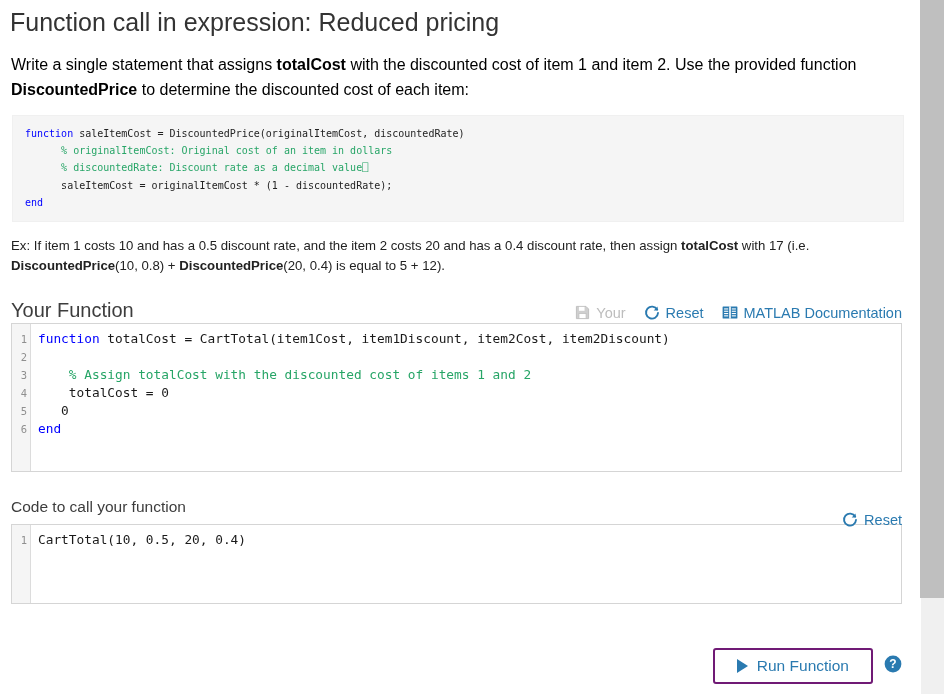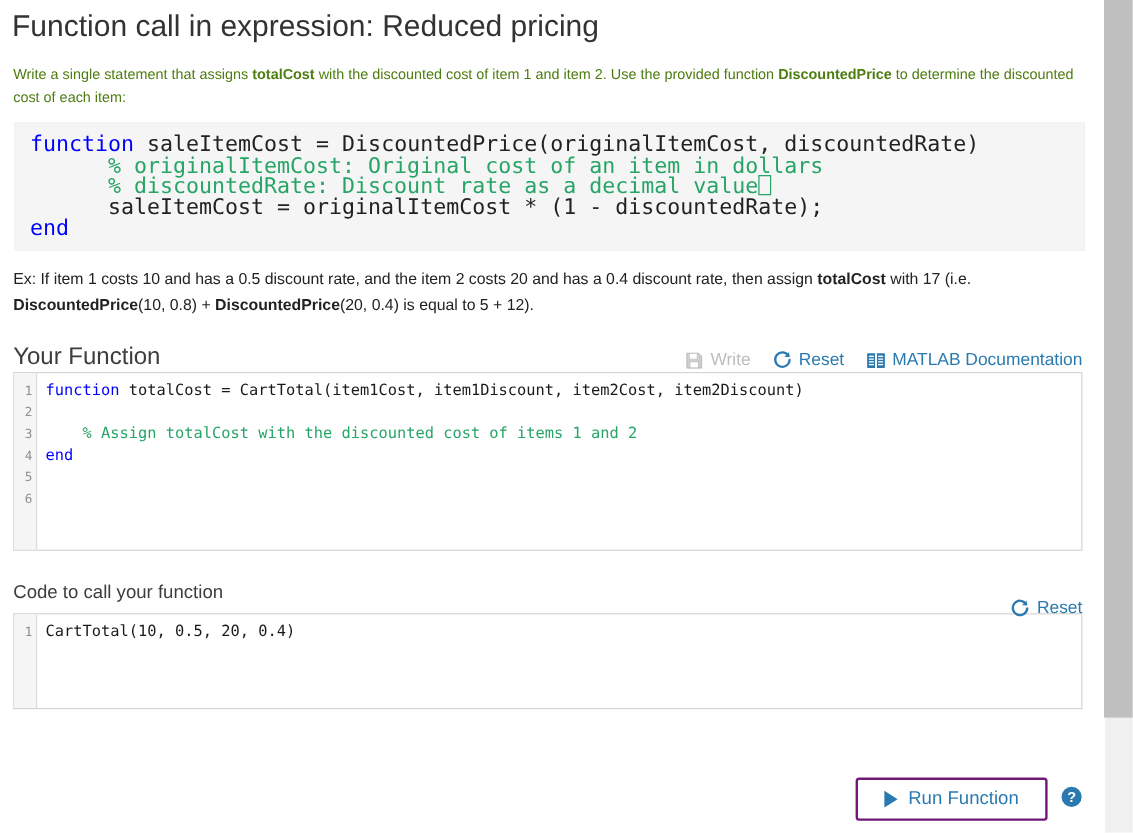--- a/index.html
+++ b/index.html
@@ -29,36 +29,36 @@
     font-size: 25px;
     font-weight: normal;
     color: #333333;
     margin: 0;
     padding: 8px 0 0 10px;
     letter-spacing: 0px;
   }
 
   
   .prompt {
-    font-size: 12px;
-    color: #4d7c0f;
+    font-size: 16px;
+    color: #000000;
     line-height: 1.55;
     margin: 0;
     padding: 16px 18px 0 11px;
   }
   .prompt b { font-weight: bold; }
 
   
   .given-code {
     margin: 12px 12px 0 12px;
     background: #f5f5f5;
     border: 1px solid #f0f0f0;
     padding: 9px 0 9px 12px;
     font-family: "DejaVu Sans Mono", monospace;
-    font-size: 18px;
+    font-size: 10px;
     line-height: 17.4px;
     color: #222222;
     white-space: pre;
     overflow: hidden;
   }
   .kw  { color: #0000ff; }
   .cmt { color: #27a567; }
 
   
   .example {
@@ -235,21 +235,21 @@
       <div class="toolbar">
 
         <span class="tool disabled">
           <span>
             <svg width="15" height="15" viewBox="0 0 16 16">
               <path d="M1.5 1.5h10.2L14.5 4.3V14.5H1.5z" fill="#cfcfcf" stroke="#bdbdbd" stroke-width="1"></path>
               <rect x="4.2" y="2" width="6" height="4.2" fill="#ffffff"></rect>
               <rect x="4.2" y="9" width="7.6" height="5.5" fill="#ffffff" stroke="#bdbdbd" stroke-width="0.8"></rect>
             </svg>
           </span>
-          <span>Write</span>
+          <span>Your</span>
         </span>
 
         <span class="tool">
           <span>
             <svg width="16" height="16" viewBox="0 0 16 16">
               <path d="M13.2 4.6A6 6 0 1 0 14 8" fill="none" stroke="#2a7ab0" stroke-width="1.9" stroke-linecap="round"></path>
               <path d="M13.6 1.4 L13.6 5.4 L9.7 5.4 Z" fill="#2a7ab0"></path>
             </svg>
           </span>
           <span>Reset</span>
@@ -281,20 +281,22 @@
         <div>1</div>
         <div>2</div>
         <div>3</div>
         <div>4</div>
         <div>5</div>
         <div>6</div>
       </div>
       <div class="code-area"><span class="kw">function</span><span> totalCost = CartTotal(item1Cost, item1Discount, item2Cost, item2Discount)
 
 </span><span class="cmt">    % Assign totalCost with the discounted cost of items 1 and 2
+</span><span>    totalCost = 0
+   0
 </span><span class="kw">end</span></div>
     </div>
 
     <div class="subsection-row">
       <h3 class="subsection-title">Code to call your function</h3>
 
       <div class="toolbar-2">
         <span class="tool">
           <span>
             <svg width="16" height="16" viewBox="0 0 16 16">

